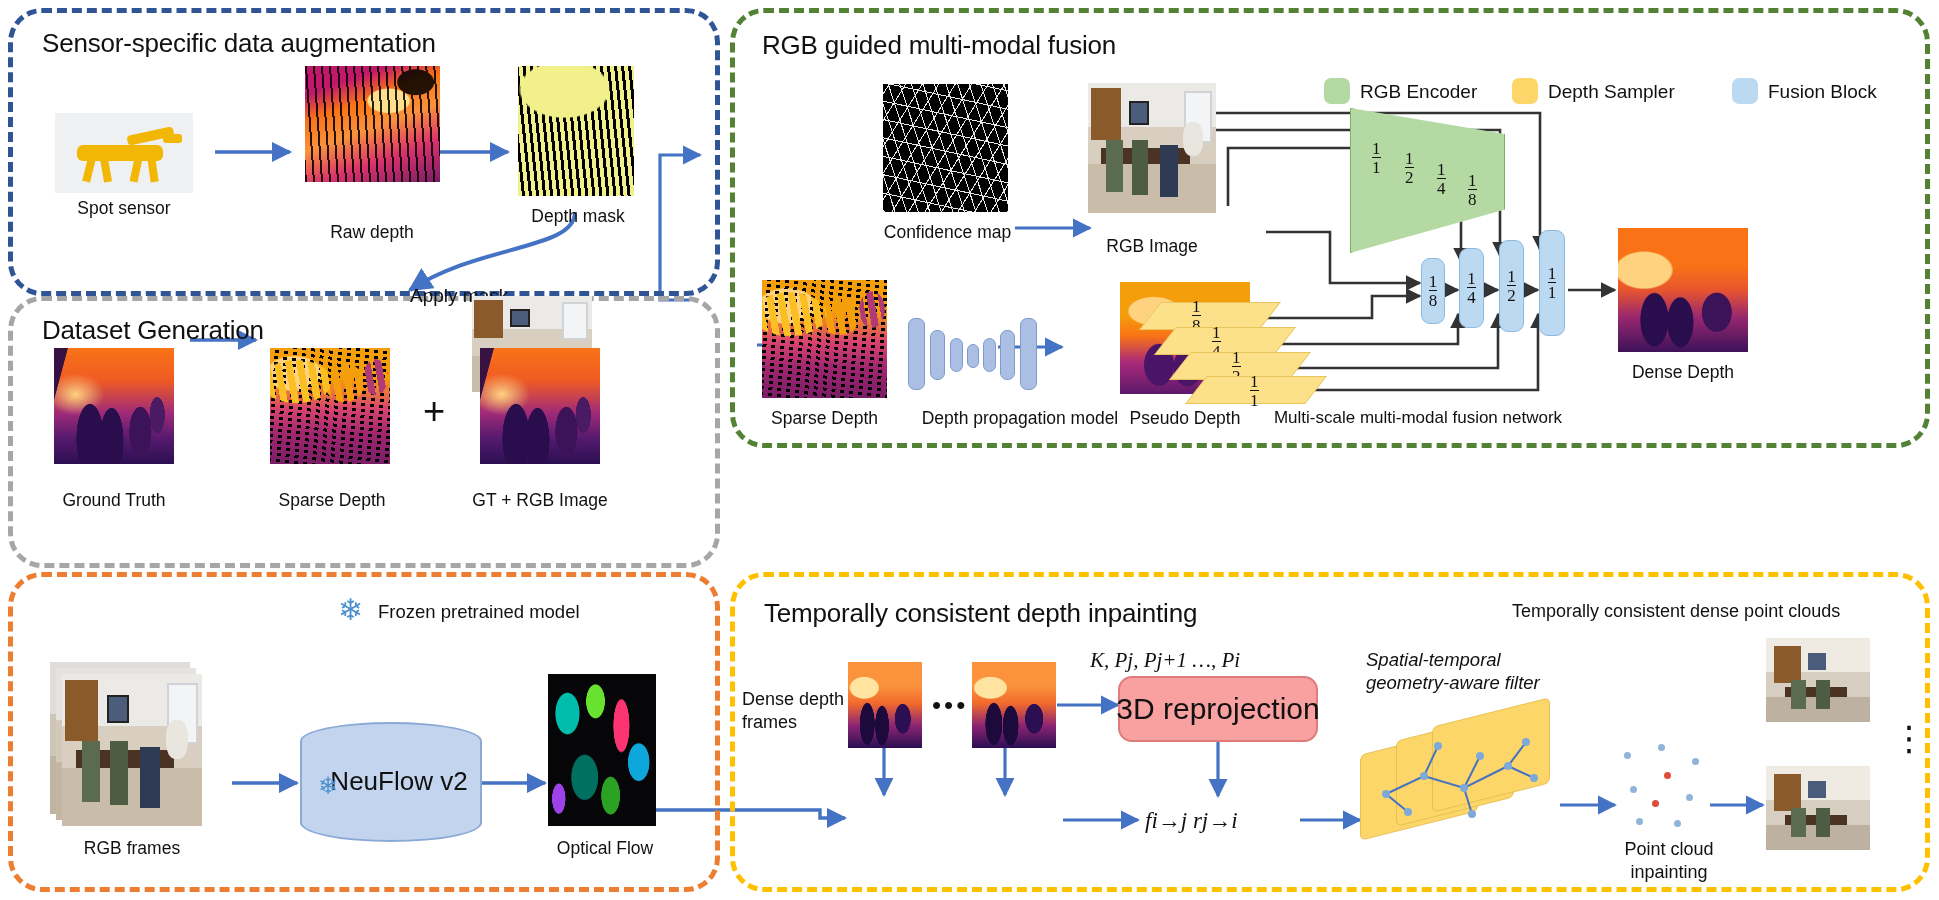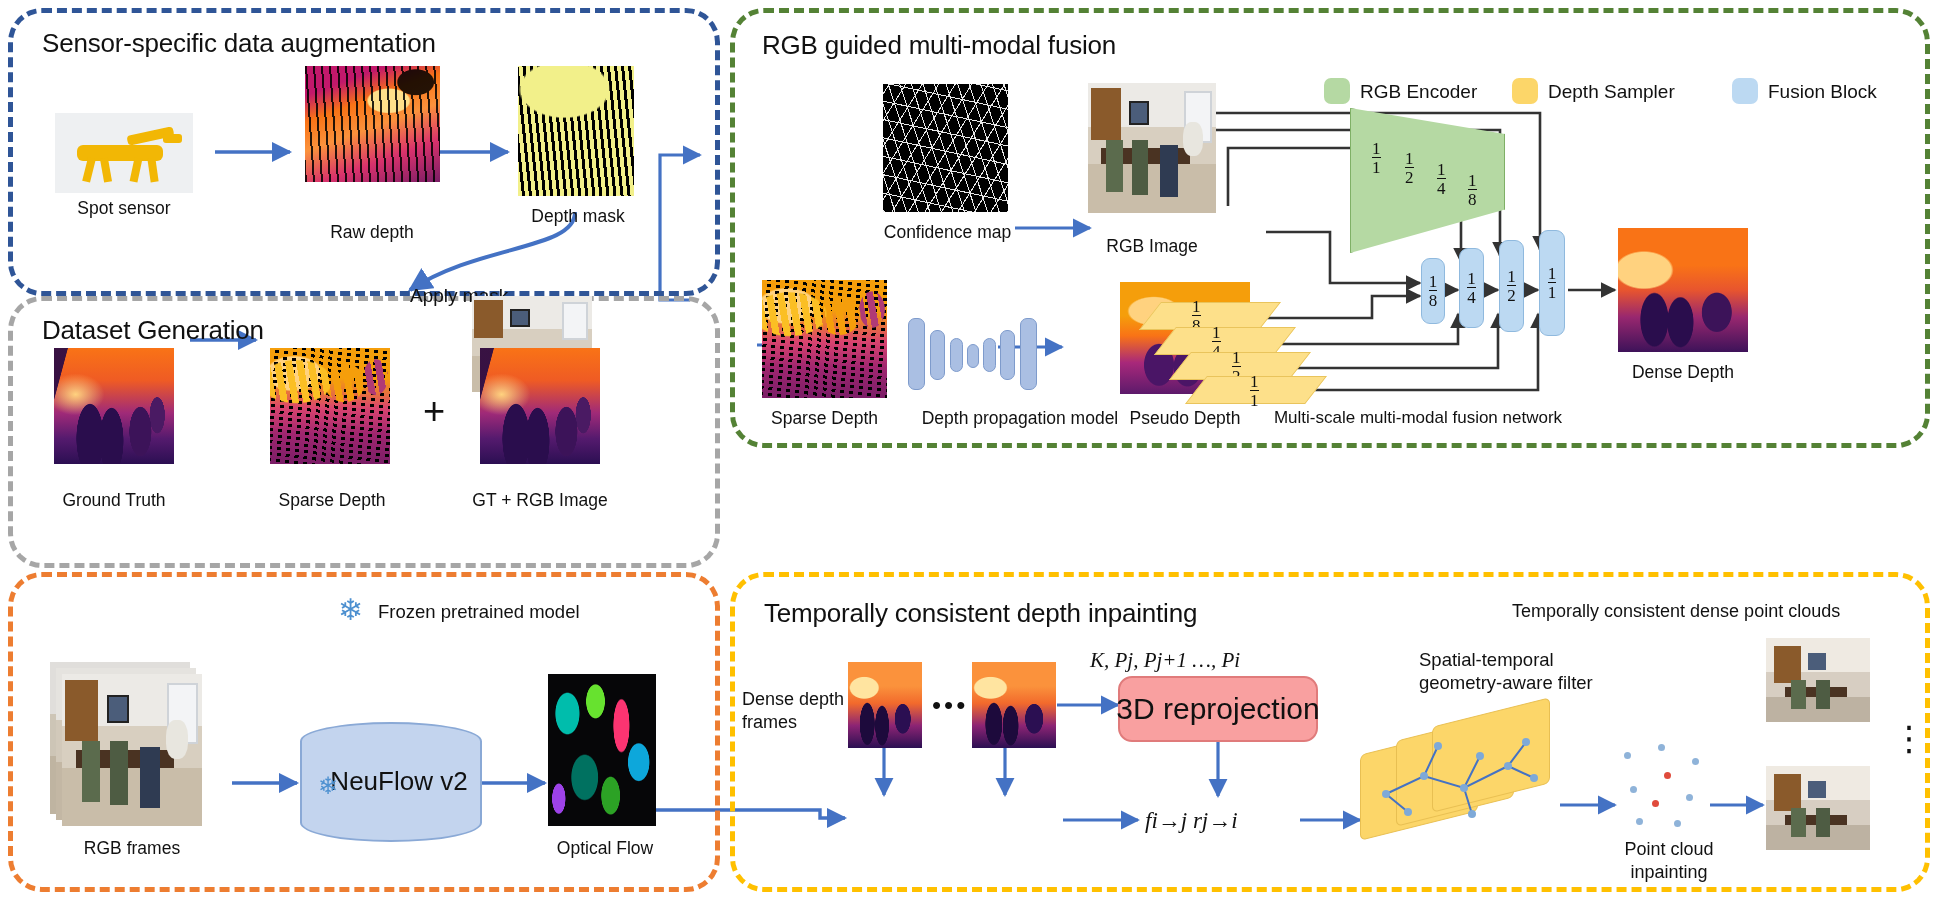--- a/index.html
+++ b/index.html
@@ -551,21 +551,21 @@
 
   <div class="mathlbl" style="left:1090px; top:648px;">K, Pj, Pj+1 …, Pi</div>
 
   <div class="pill pill-3d" style="left:1118px; top:676px; width:200px; height:66px;">
     <span style="font-size:30px">3D reprojection</span>
   </div>
 
 
   <div class="mathlbl" style="left:1145px; top:808px; font-size:23px;">fi→j    rj→i</div>
 
-  <div class="lbl" style="left:1419px; top:648px; white-space:pre-line; font-size:18.5px;">Spatial-temporal
+  <div class="lbl" style="left:1366px; top:648px; white-space:pre-line; font-size:18.5px;font-style:italic;">Spatial-temporal
 geometry-aware filter</div>
 
   <div class="plane" style="left:1360px; top:740px; width:118px; height:86px;"></div>
   <div class="plane" style="left:1396px; top:726px; width:118px; height:86px;"></div>
   <div class="plane" style="left:1432px; top:712px; width:118px; height:86px;"></div>
   <svg width="210" height="130" style="position:absolute;left:1368px;top:716px;pointer-events:none">
     <g stroke="#4472c4" stroke-width="2" fill="none">
       <path d="M18,78 L56,60 L96,72 L140,50"></path>
       <path d="M56,60 L70,30 M96,72 L112,40 M140,50 L158,26 M140,50 L166,62"></path>
       <path d="M18,78 L40,96 M96,72 L104,98"></path>

